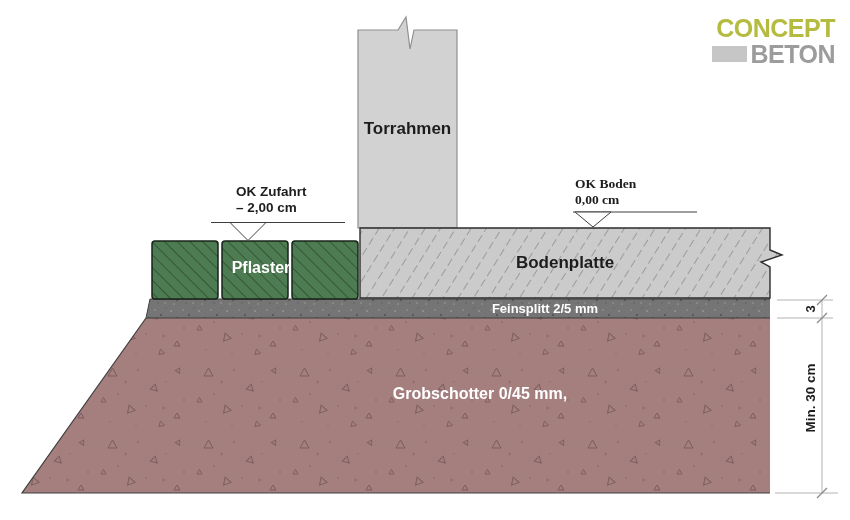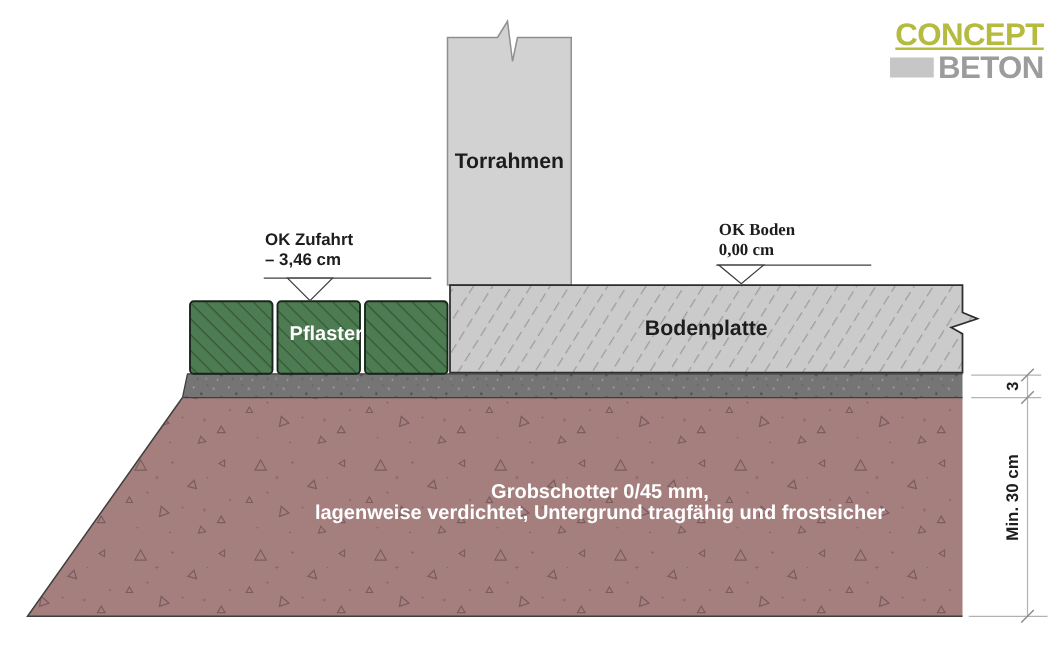--- a/index.html
+++ b/index.html
@@ -16,39 +16,38 @@
   .center { text-align: center; }
   .white { color: #ffffff; }
 
   .torrahmen-label   { left: 358px; top: 119px; width: 99px;  font-size: 17px; }
   .bodenplatte-label { left: 380px; top: 253px; width: 370px; font-size: 17px; }
   .pflaster-label    { left: 222px; top: 259px; width: 78px;  font-size: 16px; }
   .feinsplitt-label  { left: 360px; top: 301px; width: 370px; font-size: 13px; }
   .grobschotter-label{ left: 130px; top: 385px; width: 700px; font-size: 16px; line-height: 17px; }
 
   .marker-label { font-size: 13.5px; line-height: 16px; }
-  .ok-zufahrt-label { left: 212px; top: 184px; }
+  .ok-zufahrt-label { left: 236px; top: 184px; }
   .ok-boden-label   { left: 575px; top: 176px; font-family: Liberation Serif, serif; }
 
   .dim-label {
     position: absolute; font-weight: bold; color: #1d1d1d;
     white-space: nowrap;
     transform: translate(-50%, -50%) rotate(-90deg);
   }
   .dim-3     { left: 810px; top: 309px; font-size: 13px; }
   .dim-min30 { left: 810px; top: 398px; font-size: 13.5px; }
 
   .logo {
     position: absolute; right: 15px; top: 15px;
     text-align: right; line-height: 26px;
   }
   .logo-line1 {
     font-size: 25px; font-weight: bold; letter-spacing: -0.5px;
     color: var(--logo-olive, #b4bb3e);
-    text-decoration: underline;
   }
   .logo-line2 {
     display: flex; align-items: center; justify-content: flex-start; gap: 3px;
     font-size: 25px; font-weight: bold; letter-spacing: -0.5px;
     color: var(--logo-gray, #9c9c9c);
   }
   .logo-box { width: 35px; height: 16px; background: #c6c6c6; display: inline-block; }
 </style>
 </head>
 <body>
@@ -136,29 +135,29 @@
       <path d="M817,498 L827,488" stroke="#8a8a8a" stroke-width="1.2" fill="none"></path>
     </g>
   </svg>
 
   <div class="lbl center bodenplatte-label">Bodenplatte</div>
 
   <div class="lbl center torrahmen-label">Torrahmen</div>
 
   <div class="lbl center white pflaster-label">Pflaster</div>
 
+  <div class="lbl center white feinsplitt-label">Feinsplitt 2/5 mm</div>
 
   <div class="lbl center white grobschotter-label">
     <div>Grobschotter 0/45 mm,</div>
-    <div>lagenweise verdichtet, Untergrund tragfähig und frostsicher</div>
   </div>
 
   <div class="lbl marker-label ok-zufahrt-label">
     <div>OK Zufahrt</div>
-    <div>– 3,46 cm</div>
+    <div>– 2,00 cm</div>
   </div>
 
   <div class="lbl marker-label ok-boden-label">
     <div>OK Boden</div>
     <div>0,00 cm</div>
   </div>
 
   <div class="dim-label dim-3">3</div>
 
   <div class="dim-label dim-min30">Min. 30 cm</div>

